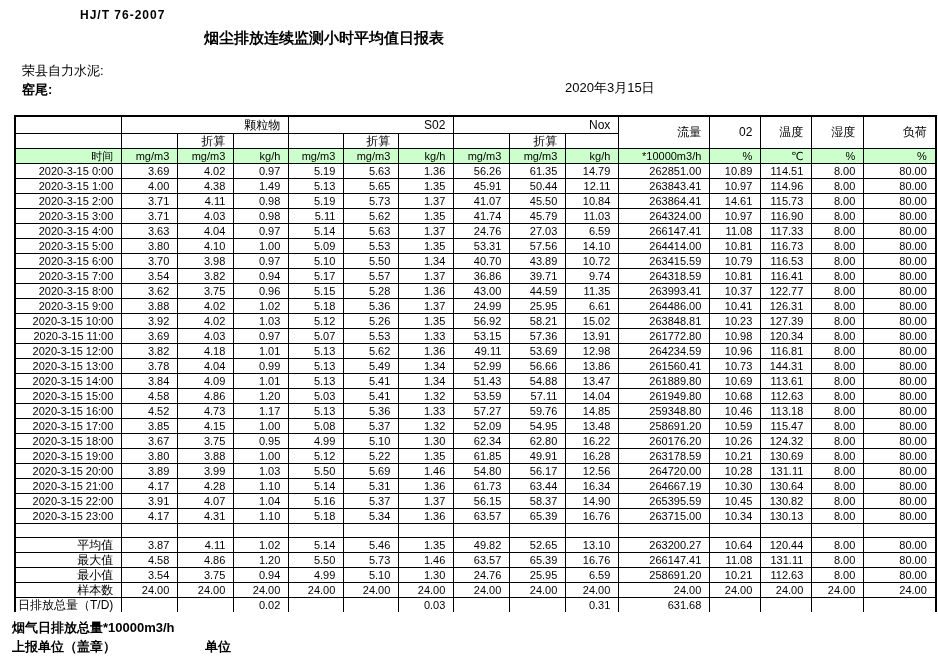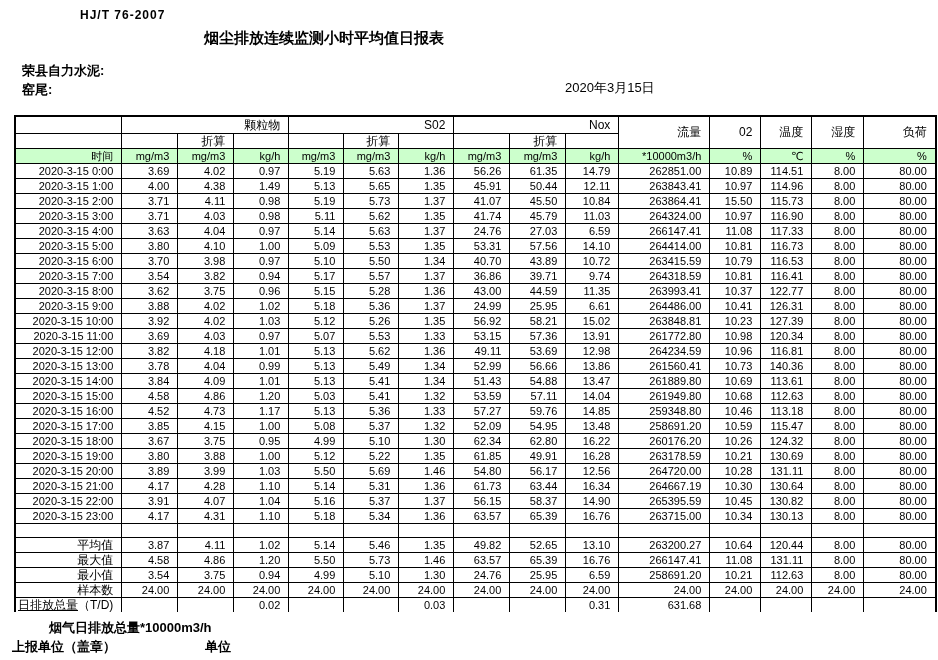--- a/index.html
+++ b/index.html
@@ -5,24 +5,24 @@
   html,body { margin:0; padding:0; }
   body {
     width:938px; height:660px; position:relative;
     background:#ffffff; color:#000;
     font-family:"Liberation Sans","DejaVu Sans",sans-serif;
     overflow:hidden;
   }
   .abs { position:absolute; white-space:nowrap; }
   .std { left:36px; top:8px; font-size:12px; font-weight:bold; letter-spacing:1px;margin-left:44px; }
   .title { left:204px; top:29px; font-size:15px; font-weight:bold; }
-  .company { left:22px; top:62px; font-size:13px; font-weight:bold; }
+  .company { left:22px; top:62px; font-size:13px; font-weight:normal; }
   .location { left:22px; top:81px; font-size:13px; font-weight:bold; }
   .date { left:565px; top:79px; font-size:13px;text-align:center; }
-  .note { left:12px; top:619px; font-size:13px; font-weight:bold;margin-left:37px; }
+  .note { left:12px; top:619px; font-size:13px; font-weight:bold; }
   .report-unit { left:12px; top:638px; font-size:13px; font-weight:bold; }
   .unit { left:205px; top:638px; font-size:13px; font-weight:bold; }
 
   table.report {
     position:absolute; left:14px; top:115px;
     border-collapse:collapse; table-layout:fixed;
     border-top:2px solid #000; border-left:2px solid #000; border-right:2px solid #000;
   }
   table.report td {
     border:1px solid #000;
@@ -33,21 +33,21 @@
   thead td { text-align:center; padding:0 1px; }
   thead tr.h1 td { height:16px; font-size:12px; }
   thead tr.h2 td { height:14px; font-size:12px; }
   thead tr.green td { height:14px; background:#ccffcc; font-size:11px; }
   td.c-time { padding-right:5px; }
   tr.spacer-row td { height:13px; }
   tr.summary-row td { height:14px; }
   tr.summary-row td.c-time { font-size:12px; }
   tr.total-row td { height:14px; border-bottom:none; }
   tr.total-row td.c-time { text-align:left; padding-left:2px; font-size:12px; }
-  .u { text-decoration:underline; }
+  .u { }
 </style>
 </head>
 <body>
 
 <div class="abs std">HJ/T  76-2007</div>
 <div class="abs title">烟尘排放连续监测小时平均值日报表</div>
 <div class="abs company">荣县自力水泥:</div>
 <div class="abs location">窑尾:</div>
 <div class="abs date">2020年3月15日</div>
 
@@ -151,21 +151,21 @@
         <td>3.71</td>
         <td>4.11</td>
         <td>0.98</td>
         <td>5.19</td>
         <td>5.73</td>
         <td>1.37</td>
         <td>41.07</td>
         <td>45.50</td>
         <td>10.84</td>
         <td>263864.41</td>
-        <td>15.50</td>
+        <td>14.61</td>
         <td>115.73</td>
         <td>8.00</td>
         <td>80.00</td>
       </tr>
       <tr class="data-row">
         <td class="c-time">2020-3-15  3:00</td>
         <td>3.71</td>
         <td>4.03</td>
         <td>0.98</td>
         <td>5.11</td>
@@ -339,21 +339,21 @@
         <td>4.04</td>
         <td>0.99</td>
         <td>5.13</td>
         <td>5.49</td>
         <td>1.34</td>
         <td>52.99</td>
         <td>56.66</td>
         <td>13.86</td>
         <td>261560.41</td>
         <td>10.73</td>
-        <td>140.36</td>
+        <td>144.31</td>
         <td>8.00</td>
         <td>80.00</td>
       </tr>
       <tr class="data-row">
         <td class="c-time">2020-3-15 14:00</td>
         <td>3.84</td>
         <td>4.09</td>
         <td>1.01</td>
         <td>5.13</td>
         <td>5.41</td>

